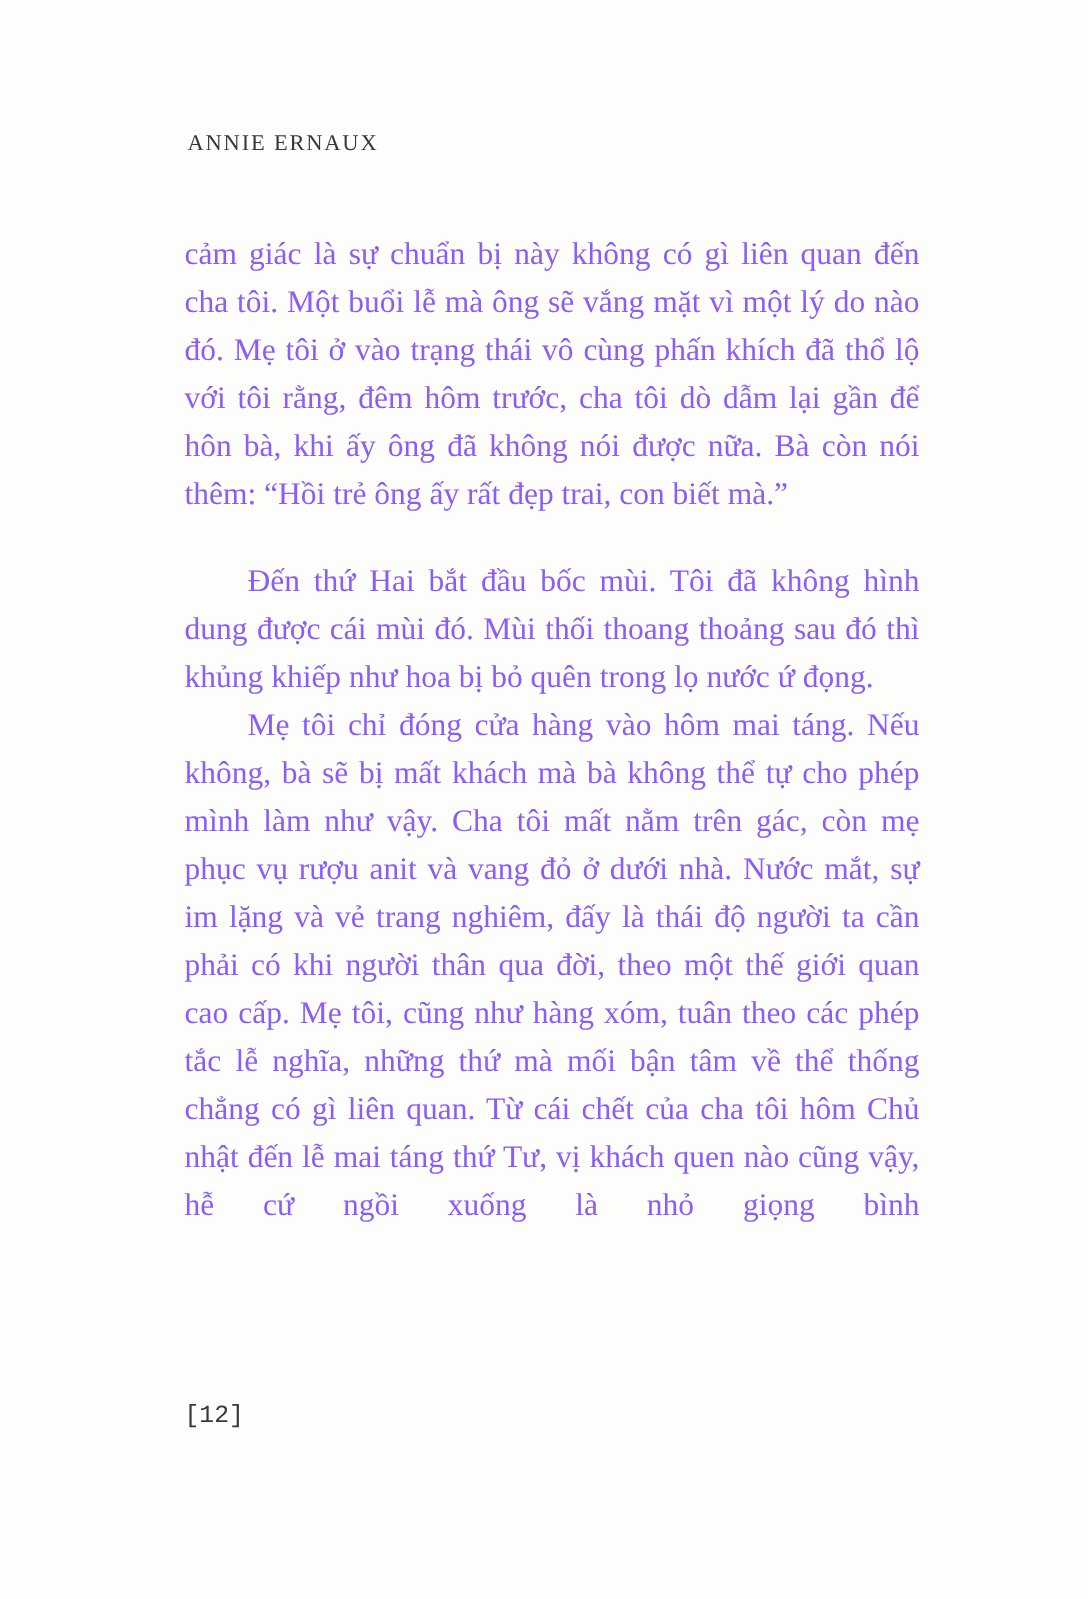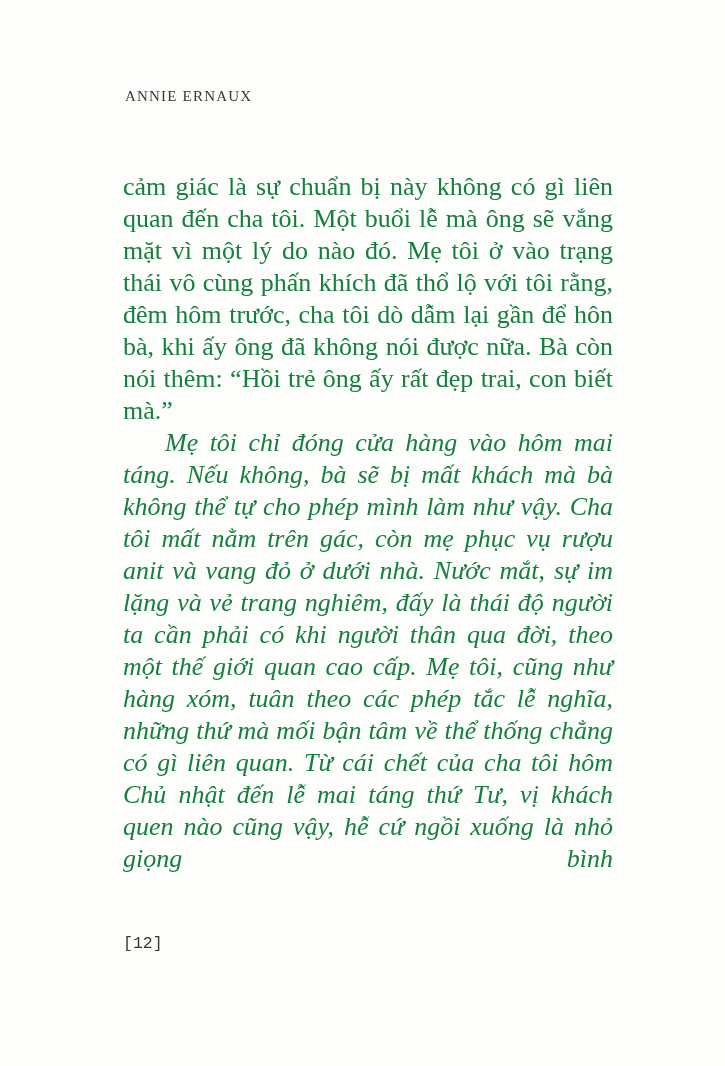--- a/index.html
+++ b/index.html
@@ -23,56 +23,55 @@
     left: 125px;
     font-size: 15px;
     letter-spacing: 1.2px;
     color: #3a3836;
   }
   .body-text {
     position: absolute;
     top: 153px;
     left: 123px;
     width: 490px;
-    font-size: 26px;
+    font-size: 21px;
     line-height: 32px;
     text-align: justify;
-    color: #15803d;
-    margin-top: 18px;
+    color: #8b5cf6;
   }
   .body-text p {
     margin: 0;
     padding: 0;
   }
   .body-text p.indented {
     text-indent: 42px;
   }
   .body-text p.gap-before {
     margin-top: 26px;
   }
   .body-text p.justify-last {
     text-align-last: justify;
-    font-style: italic;
   }
   .page-number {
     position: absolute;
     left: 123px;
     top: 934px;
     font-size: 16.5px;
     color: #3a3836;
     font-family: Liberation Mono, monospace;
   }
 </style>
 </head>
 <body>
 
 <div class="book-page">
 
   <div class="running-header">ANNIE ERNAUX</div>
 
   <div class="body-text">
     <p>cảm giác là sự chuẩn bị này không có gì liên quan đến cha tôi. Một buổi lễ mà ông sẽ vắng mặt vì một lý do nào đó. Mẹ tôi ở vào trạng thái vô cùng phấn khích đã thổ lộ với tôi rằng, đêm hôm trước, cha tôi dò dẫm lại gần để hôn bà, khi ấy ông đã không nói được nữa. Bà còn nói thêm: “Hồi trẻ ông ấy rất đẹp trai, con biết mà.”</p>
+    <p class="indented gap-before">Đến thứ Hai bắt đầu bốc mùi. Tôi đã không hình dung được cái mùi đó. Mùi thối thoang thoảng sau đó thì khủng khiếp như hoa bị bỏ quên trong lọ nước ứ đọng.</p>
     <p class="indented justify-last">Mẹ tôi chỉ đóng cửa hàng vào hôm mai táng. Nếu không, bà sẽ bị mất khách mà bà không thể tự cho phép mình làm như vậy. Cha tôi mất nằm trên gác, còn mẹ phục vụ rượu anit và vang đỏ ở dưới nhà. Nước mắt, sự im lặng và vẻ trang nghiêm, đấy là thái độ người ta cần phải có khi người thân qua đời, theo một thế giới quan cao cấp. Mẹ tôi, cũng như hàng xóm, tuân theo các phép tắc lễ nghĩa, những thứ mà mối bận tâm về thể thống chẳng có gì liên quan. Từ cái chết của cha tôi hôm Chủ nhật đến lễ mai táng thứ Tư, vị khách quen nào cũng vậy, hễ cứ ngồi xuống là nhỏ giọng bình</p>
   </div>
 
   <div class="page-number">[12]</div>
 
 </div>
 
 </body></html>

